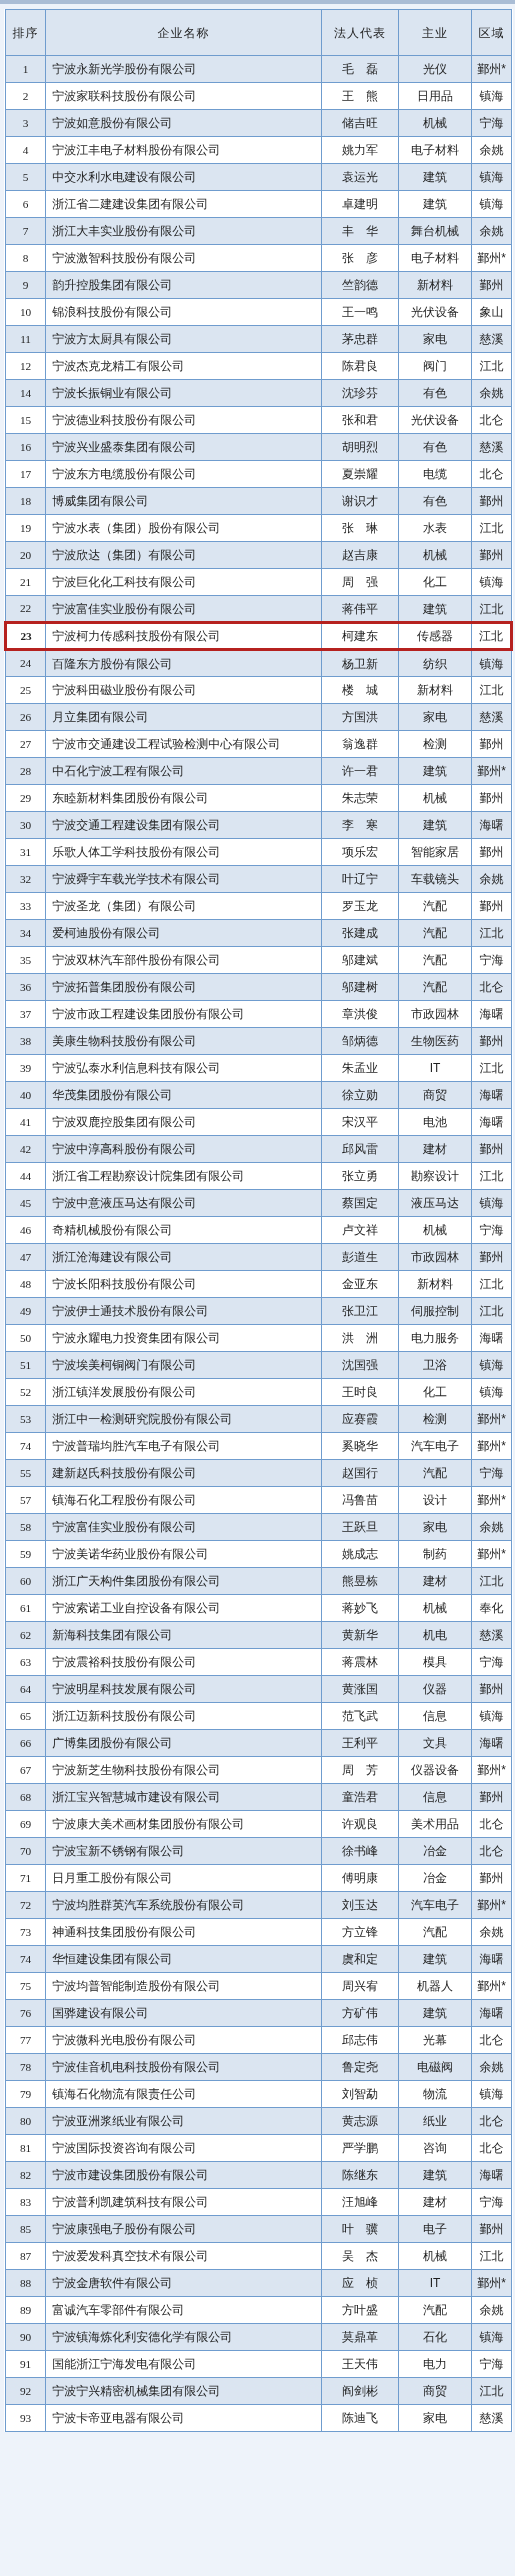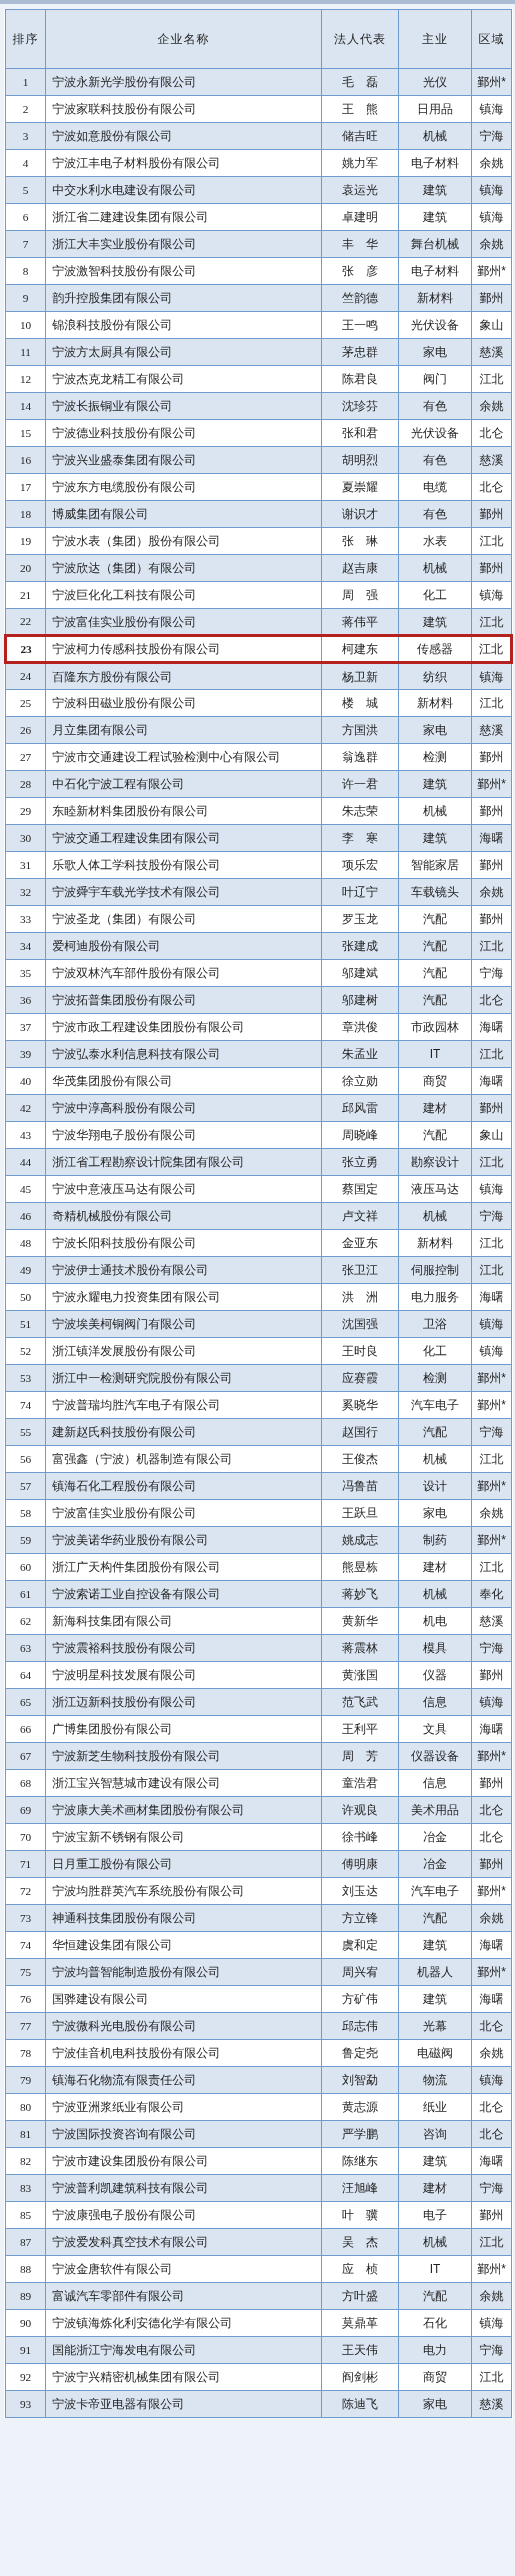--- a/index.html
+++ b/index.html
@@ -39,21 +39,21 @@
   th,td{
     border:0.5px solid var(--border);
     font-size:12px;
     line-height:1.2;
     padding:1px 2.1px;
     text-align:center;
     overflow:hidden;
     white-space:nowrap;
   }
   thead th{
-    height:59px;
+    height:46px;
     background:var(--row-blue);
     font-weight:normal;
     letter-spacing:1px;
   }
   tbody tr{height:27px;}
   tbody tr:nth-child(odd) td{background:var(--row-blue);}
   tbody tr:nth-child(even) td{background:var(--row-white);}
   td.rank-cell{
     font-family:"Liberation Serif","DejaVu Serif",serif;
     font-size:11.3px;
@@ -339,46 +339,53 @@
           <td class="region-cell">北仑</td>
         </tr>
         <tr>
           <td class="rank-cell">37</td>
           <td class="name-cell">宁波市政工程建设集团股份有限公司</td>
           <td class="legal-rep-cell">章洪俊</td>
           <td class="business-cell">市政园林</td>
           <td class="region-cell">海曙</td>
         </tr>
         <tr>
+          <td class="rank-cell">38</td>
+          <td class="name-cell">美康生物科技股份有限公司</td>
+          <td class="legal-rep-cell">邹炳德</td>
+          <td class="business-cell">生物医药</td>
+          <td class="region-cell">鄞州</td>
+        </tr>
+        <tr>
           <td class="rank-cell">39</td>
           <td class="name-cell">宁波弘泰水利信息科技有限公司</td>
           <td class="legal-rep-cell">朱孟业</td>
           <td class="business-cell">IT</td>
           <td class="region-cell">江北</td>
         </tr>
         <tr>
           <td class="rank-cell">40</td>
           <td class="name-cell">华茂集团股份有限公司</td>
           <td class="legal-rep-cell">徐立勋</td>
           <td class="business-cell">商贸</td>
           <td class="region-cell">海曙</td>
         </tr>
         <tr>
+          <td class="rank-cell">41</td>
+          <td class="name-cell">宁波双鹿控股集团有限公司</td>
+          <td class="legal-rep-cell">宋汉平</td>
+          <td class="business-cell">电池</td>
+          <td class="region-cell">海曙</td>
+        </tr>
+        <tr>
           <td class="rank-cell">42</td>
           <td class="name-cell">宁波中淳高科股份有限公司</td>
           <td class="legal-rep-cell">邱风雷</td>
           <td class="business-cell">建材</td>
           <td class="region-cell">鄞州</td>
-        </tr>
-        <tr>
-          <td class="rank-cell">43</td>
-          <td class="name-cell">宁波华翔电子股份有限公司</td>
-          <td class="legal-rep-cell">周晓峰</td>
-          <td class="business-cell">汽配</td>
-          <td class="region-cell">象山</td>
         </tr>
         <tr>
           <td class="rank-cell">44</td>
           <td class="name-cell">浙江省工程勘察设计院集团有限公司</td>
           <td class="legal-rep-cell">张立勇</td>
           <td class="business-cell">勘察设计</td>
           <td class="region-cell">江北</td>
         </tr>
         <tr>
           <td class="rank-cell">45</td>
@@ -388,20 +395,27 @@
           <td class="region-cell">镇海</td>
         </tr>
         <tr>
           <td class="rank-cell">46</td>
           <td class="name-cell">奇精机械股份有限公司</td>
           <td class="legal-rep-cell">卢文祥</td>
           <td class="business-cell">机械</td>
           <td class="region-cell">宁海</td>
         </tr>
         <tr>
+          <td class="rank-cell">47</td>
+          <td class="name-cell">浙江沧海建设有限公司</td>
+          <td class="legal-rep-cell">彭道生</td>
+          <td class="business-cell">市政园林</td>
+          <td class="region-cell">鄞州</td>
+        </tr>
+        <tr>
           <td class="rank-cell">48</td>
           <td class="name-cell">宁波长阳科技股份有限公司</td>
           <td class="legal-rep-cell">金亚东</td>
           <td class="business-cell">新材料</td>
           <td class="region-cell">江北</td>
         </tr>
         <tr>
           <td class="rank-cell">49</td>
           <td class="name-cell">宁波伊士通技术股份有限公司</td>
           <td class="legal-rep-cell">张卫江</td>
@@ -442,27 +456,20 @@
           <td class="legal-rep-cell">奚晓华</td>
           <td class="business-cell">汽车电子</td>
           <td class="region-cell">鄞州*</td>
         </tr>
         <tr>
           <td class="rank-cell">55</td>
           <td class="name-cell">建新赵氏科技股份有限公司</td>
           <td class="legal-rep-cell">赵国行</td>
           <td class="business-cell">汽配</td>
           <td class="region-cell">宁海</td>
-        </tr>
-        <tr>
-          <td class="rank-cell">56</td>
-          <td class="name-cell">富强鑫（宁波）机器制造有限公司</td>
-          <td class="legal-rep-cell">王俊杰</td>
-          <td class="business-cell">机械</td>
-          <td class="region-cell">江北</td>
         </tr>
         <tr>
           <td class="rank-cell">57</td>
           <td class="name-cell">镇海石化工程股份有限公司</td>
           <td class="legal-rep-cell">冯鲁苗</td>
           <td class="business-cell">设计</td>
           <td class="region-cell">鄞州*</td>
         </tr>
         <tr>
           <td class="rank-cell">58</td>

